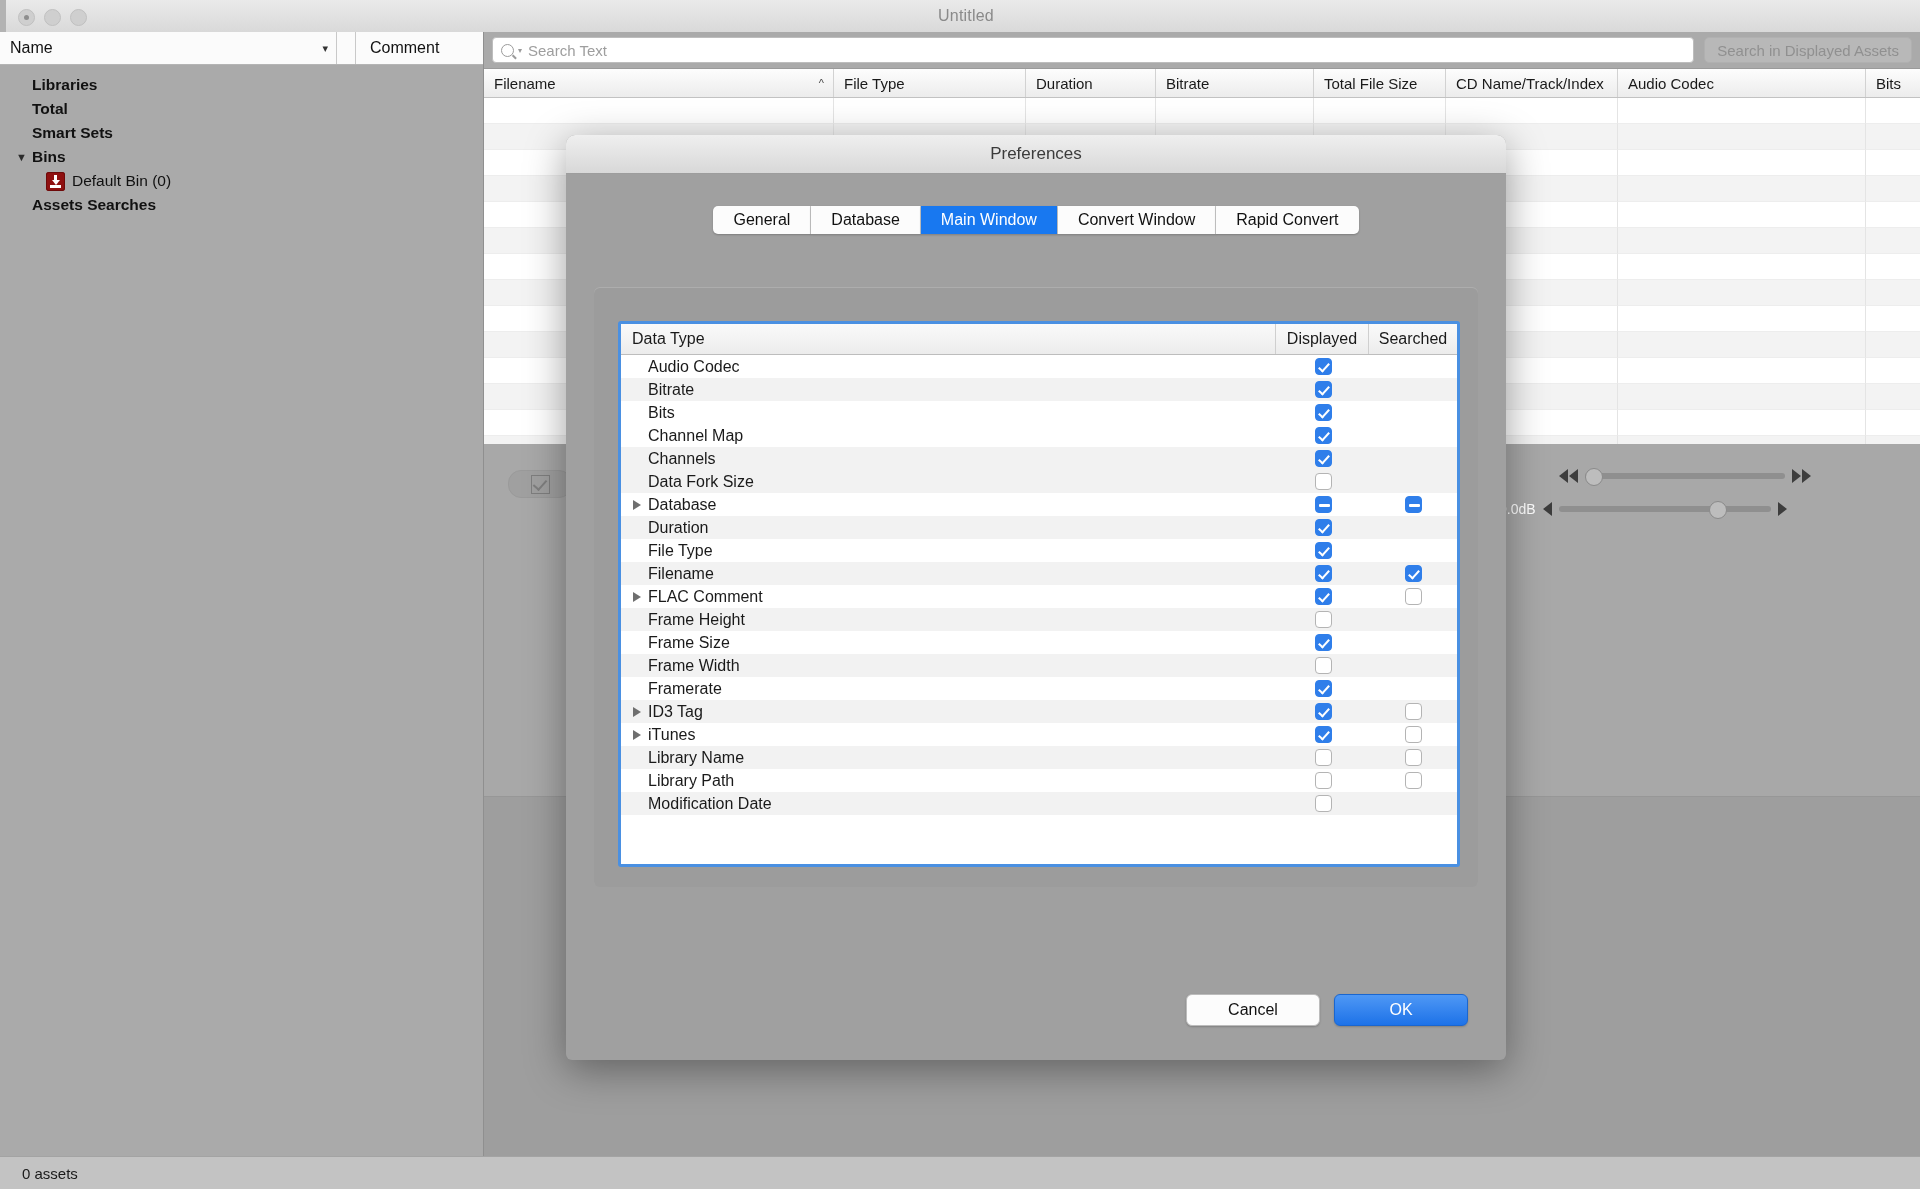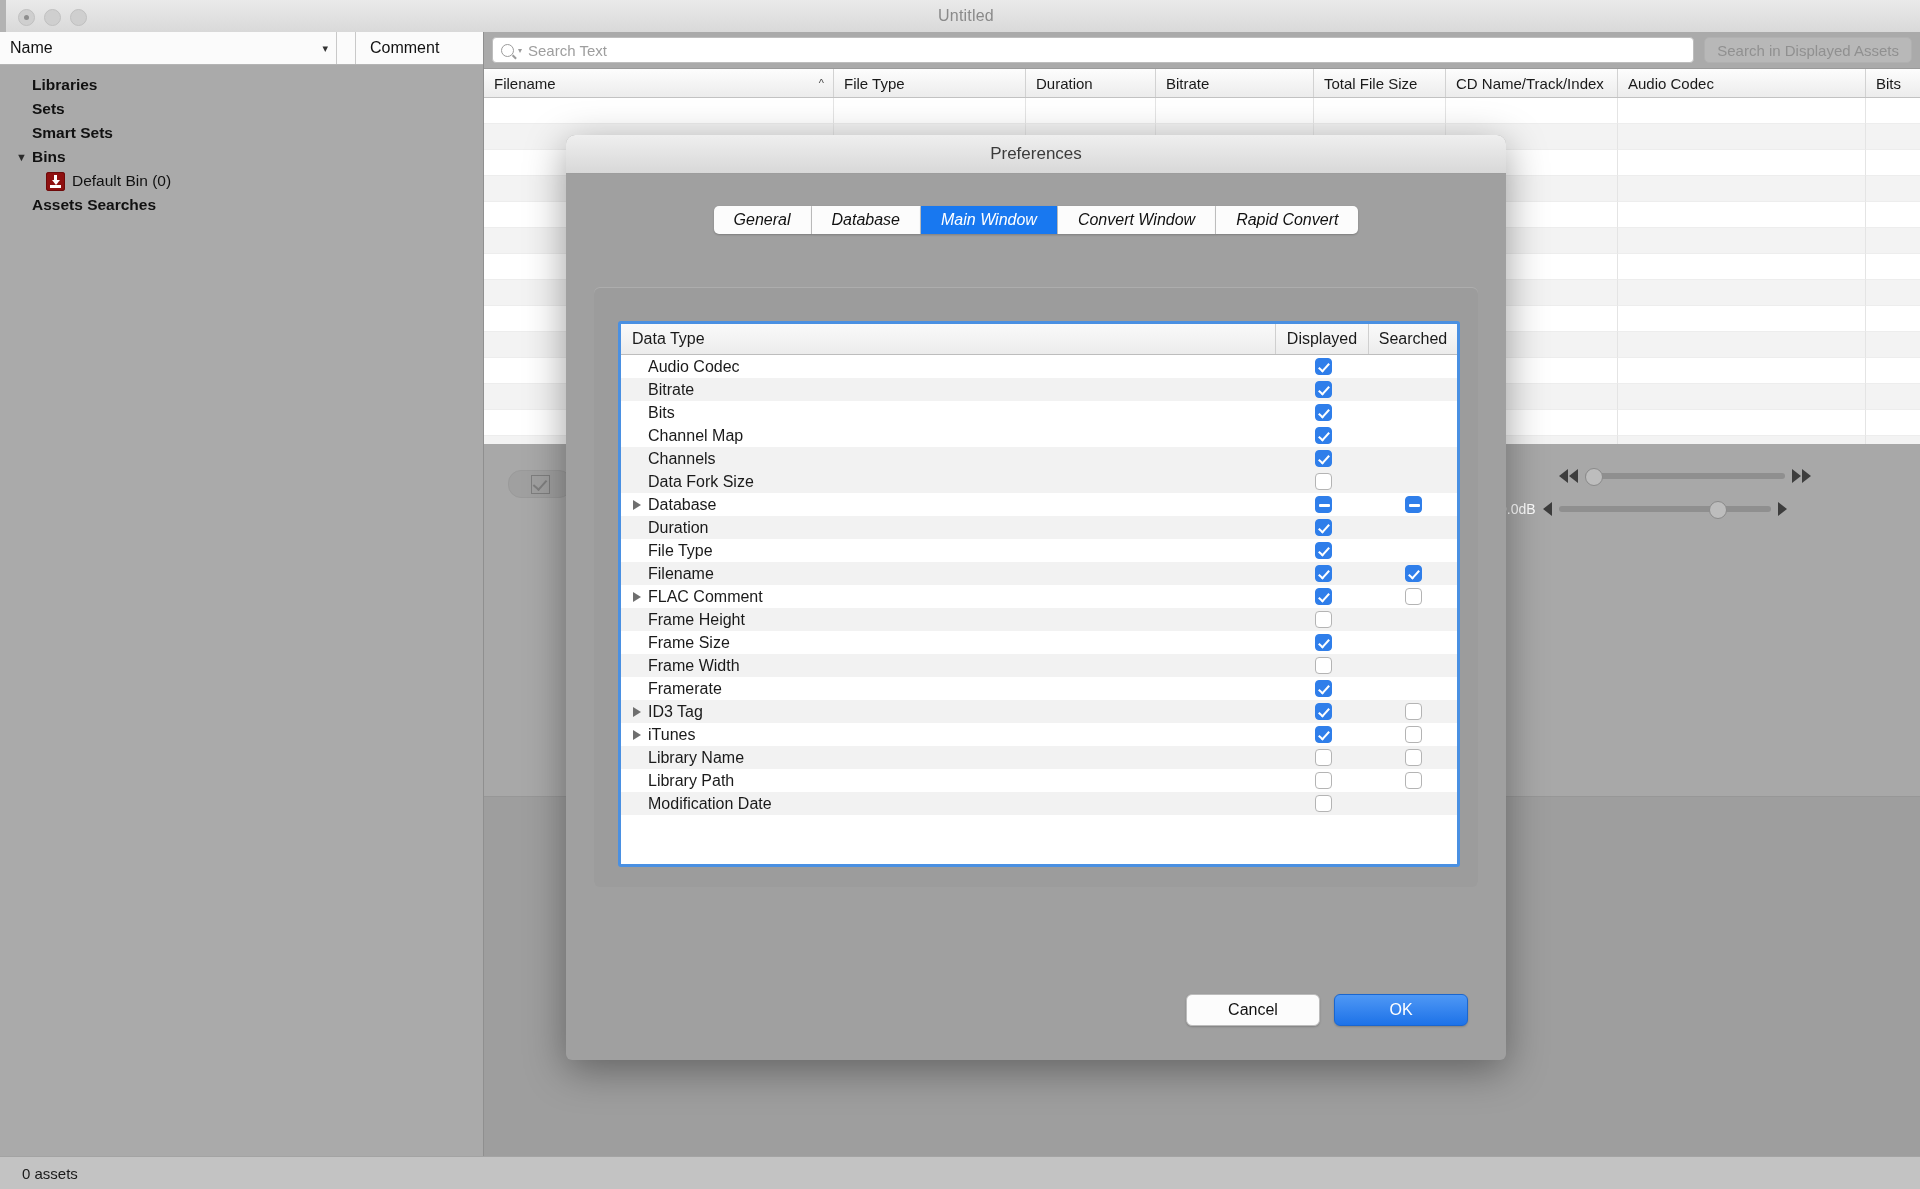--- a/index.html
+++ b/index.html
@@ -161,21 +161,20 @@
     display:flex; align-items:center; justify-content:center;
     border-bottom:1px solid #9d9d9d;
   }
   #dlg-title span { font-size:17px; color:#3b3b3b; }
 
   #tabs { display:flex; justify-content:center; margin-top:32px; }
   .tab {
     height:28px; padding:0 20px; display:flex; align-items:center; font-size:16px;
     background:#fcfcfc; color:#111; border-right:1px solid #c8c8c8;
     box-shadow: 0 1px 2px rgba(0,0,0,.22);
-    font-style: italic;
   }
   .tab:first-child { border-radius:5px 0 0 5px; }
   .tab:last-child { border-radius:0 5px 5px 0; border-right:none; }
   .tab.active { background:#1878f0; color:#fff; }
 
   #pref-panel {
     position:absolute; left:28px; top:152px; width:884px; height:600px;
     background:#9c9c9c; border-radius:6px;
     box-shadow: inset 0 1px 0 rgba(255,255,255,.18);
   }
@@ -250,21 +249,21 @@
       <span>Comment</span>
     </div>
   </div>
   <div class="tree" id="sidebar-tree">
       <div class="tree-row bold">
         <span class="disc empty">▶</span>
         <span>Libraries</span>
       </div>
       <div class="tree-row bold">
         <span class="disc empty">▶</span>
-        <span>Sets</span>
+        <span>Total</span>
       </div>
       <div class="tree-row bold">
         <span class="disc empty">▶</span>
         <span>Smart Sets</span>
       </div>
       <div class="tree-row bold">
         <span class="disc">▼</span>
         <span>Bins</span>
       </div>
       <div class="tree-row child">

